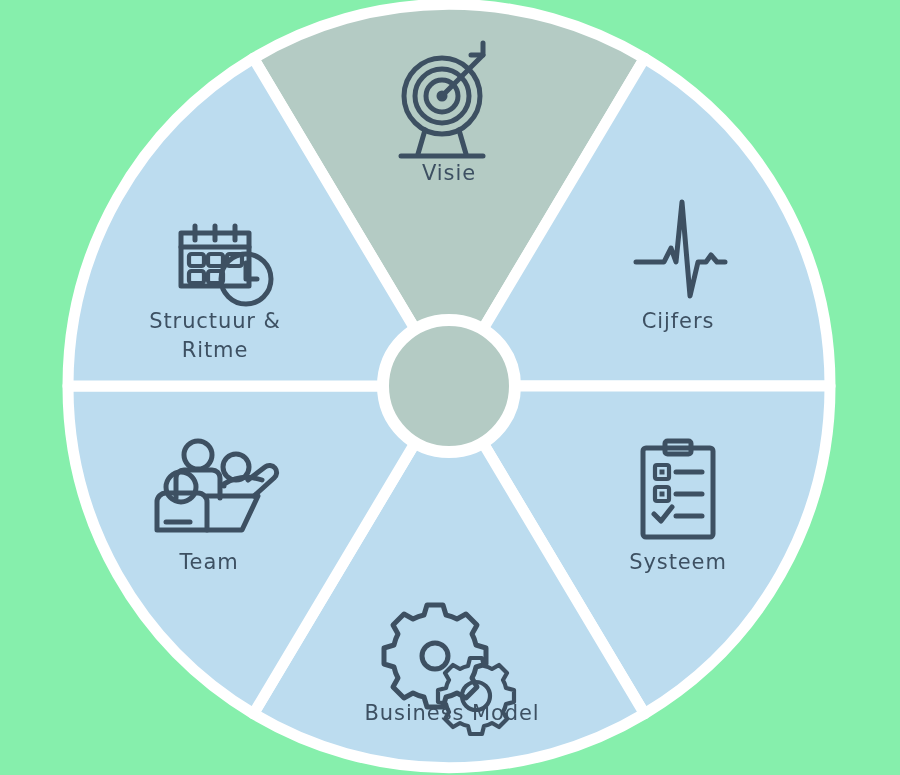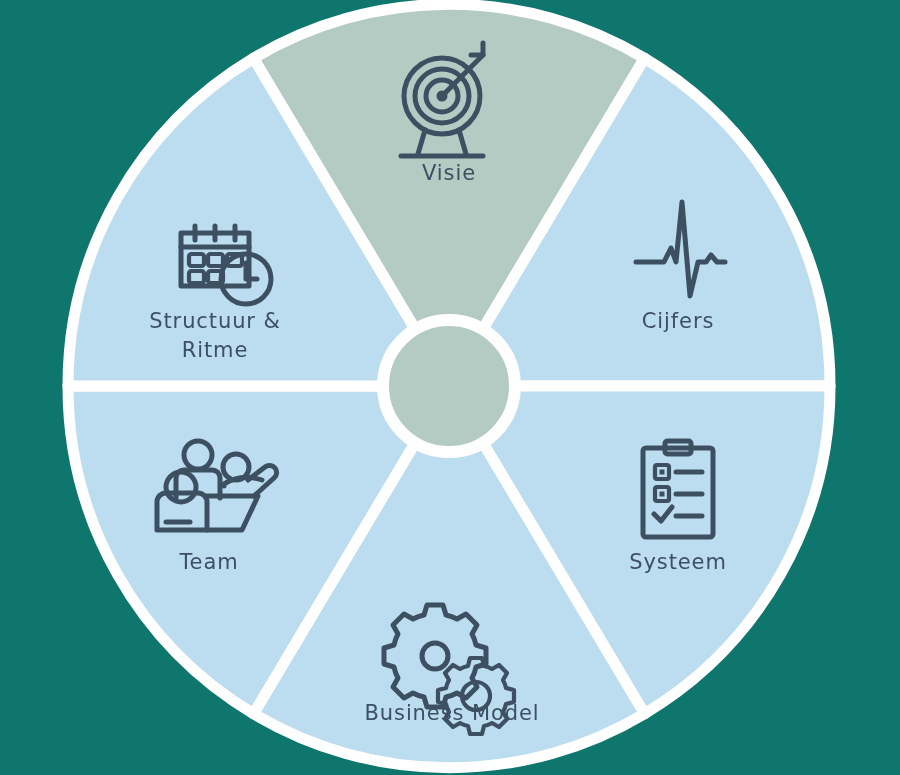--- a/index.html
+++ b/index.html
@@ -11,21 +11,21 @@
   body {
     width: 900px;
     height: 775px;
     overflow: hidden;
     font-family: "DejaVu Sans", sans-serif;
   }
   #wheel-stage {
     position: relative;
     width: 900px;
     height: 775px;
-    background: #0f766e;
+    background: #86efac;
   }
   svg#wheel-svg {
     position: absolute;
     left: 0;
     top: 0;
     width: 900px;
     height: 775px;
     display: block;
   }
   .seg-label {

